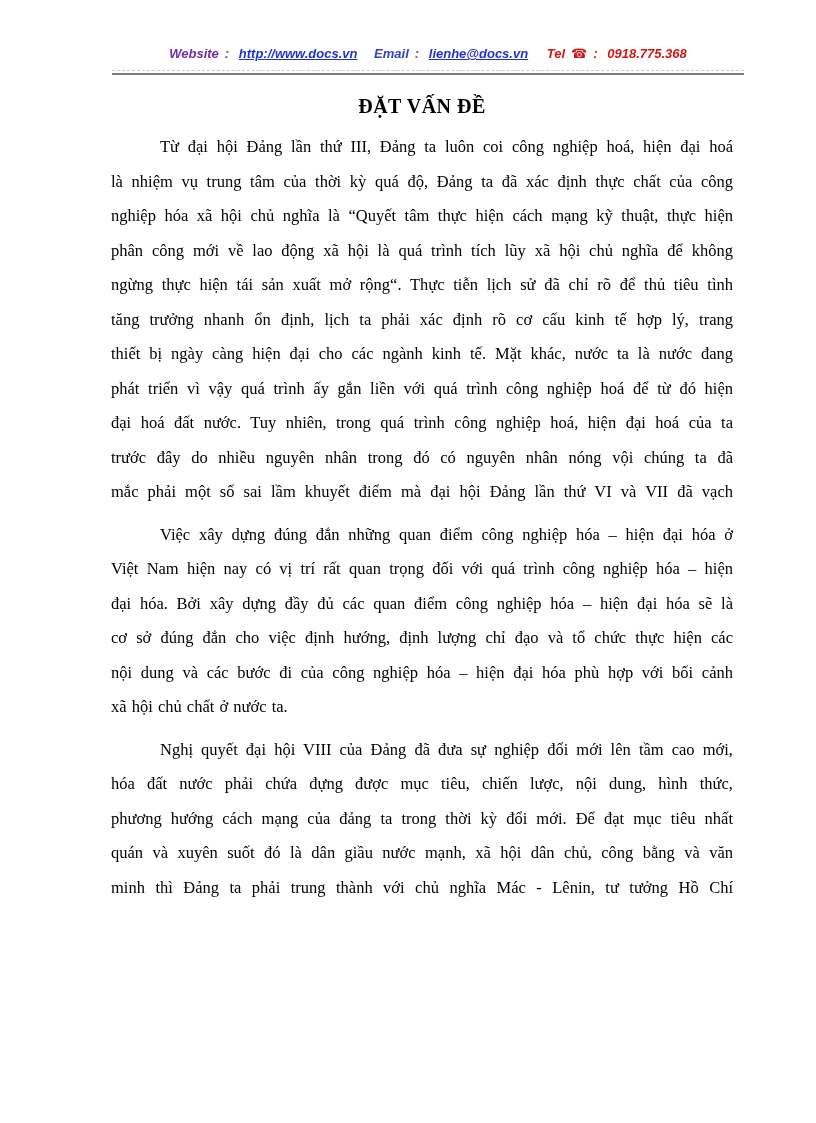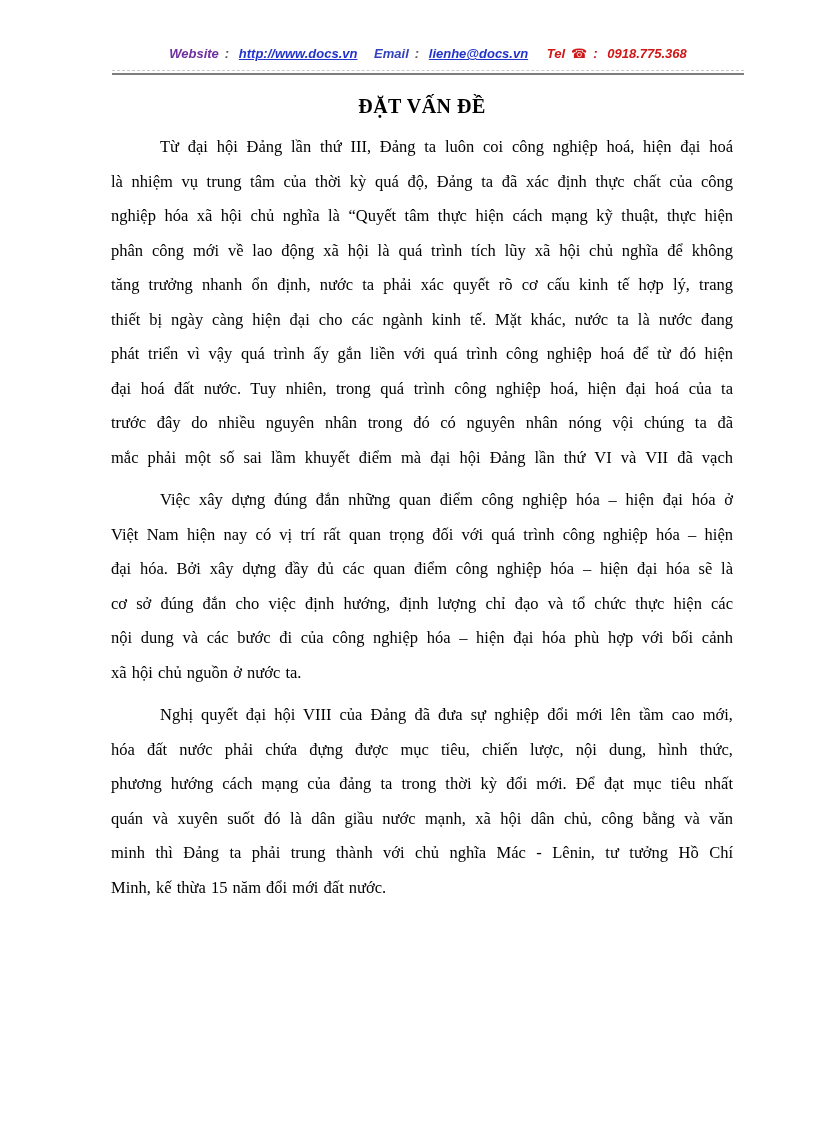--- a/index.html
+++ b/index.html
@@ -76,34 +76,35 @@
   <div class="header-rule"></div>
 
   <div class="content">
     <h1 class="doc-title">ĐẶT VẤN ĐỀ</h1>
     <div>
         <div class="para">
           <div class="line first">Từ đại hội Đảng lần thứ III, Đảng ta luôn coi công nghiệp hoá, hiện đại hoá</div>
           <div class="line">là nhiệm vụ trung tâm của thời kỳ quá độ, Đảng ta đã xác định thực chất của công</div>
           <div class="line">nghiệp hóa xã hội chủ nghĩa là “Quyết tâm thực hiện cách mạng kỹ thuật, thực hiện</div>
           <div class="line">phân công mới về lao động xã hội là quá trình tích lũy xã hội chủ nghĩa để không</div>
-          <div class="line">tăng trưởng nhanh ổn định, nước ta phải xác quyết rõ cơ cấu kinh tế hợp lý, trang</div>
+          <div class="line">ngừng thực hiện tái sản xuất mở rộng“. Thực tiễn lịch sử đã chỉ rõ để thủ tiêu tình</div>
+          <div class="line">tăng trưởng nhanh ổn định, lịch ta phải xác định rõ cơ cấu kinh tế hợp lý, trang</div>
           <div class="line">thiết bị ngày càng hiện đại cho các ngành kinh tế. Mặt khác, nước ta là nước đang</div>
           <div class="line">phát triển vì vậy quá trình ấy gắn liền với quá trình công nghiệp hoá để từ đó hiện</div>
           <div class="line">đại hoá đất nước. Tuy nhiên, trong quá trình công nghiệp hoá, hiện đại hoá của ta</div>
           <div class="line">trước đây do nhiều nguyên nhân trong đó có nguyên nhân nóng vội chúng ta đã</div>
           <div class="line">mắc phải một số sai lầm khuyết điểm mà đại hội Đảng lần thứ VI và VII đã vạch</div>
         </div>
         <div class="para">
           <div class="line first">Việc xây dựng đúng đắn những quan điểm công nghiệp hóa – hiện đại hóa ở</div>
           <div class="line">Việt Nam hiện nay có vị trí rất quan trọng đối với quá trình công nghiệp hóa – hiện</div>
           <div class="line">đại hóa. Bởi xây dựng đầy đủ các quan điểm công nghiệp hóa – hiện đại hóa sẽ là</div>
           <div class="line">cơ sở đúng đắn cho việc định hướng, định lượng chỉ đạo và tổ chức thực hiện các</div>
           <div class="line">nội dung và các bước đi của công nghiệp hóa – hiện đại hóa phù hợp với bối cảnh</div>
-          <div class="line last">xã hội chủ nguồn ở nước ta.</div>
+          <div class="line last">xã hội chủ chất ở nước ta.</div>
         </div>
         <div class="para">
           <div class="line first">Nghị quyết đại hội VIII của Đảng đã đưa sự nghiệp đổi mới lên tầm cao mới,</div>
           <div class="line">hóa đất nước phải chứa đựng được mục tiêu, chiến lược, nội dung, hình thức,</div>
           <div class="line">phương hướng cách mạng của đảng ta trong thời kỳ đổi mới. Để đạt mục tiêu nhất</div>
           <div class="line">quán và xuyên suốt đó là dân giầu nước mạnh, xã hội dân chủ, công bằng và văn</div>
           <div class="line">minh thì Đảng ta phải trung thành với chủ nghĩa Mác - Lênin, tư tưởng Hồ Chí</div>
           <div class="line last">Minh, kế thừa 15 năm đổi mới đất nước.</div>
         </div>
       </div>

